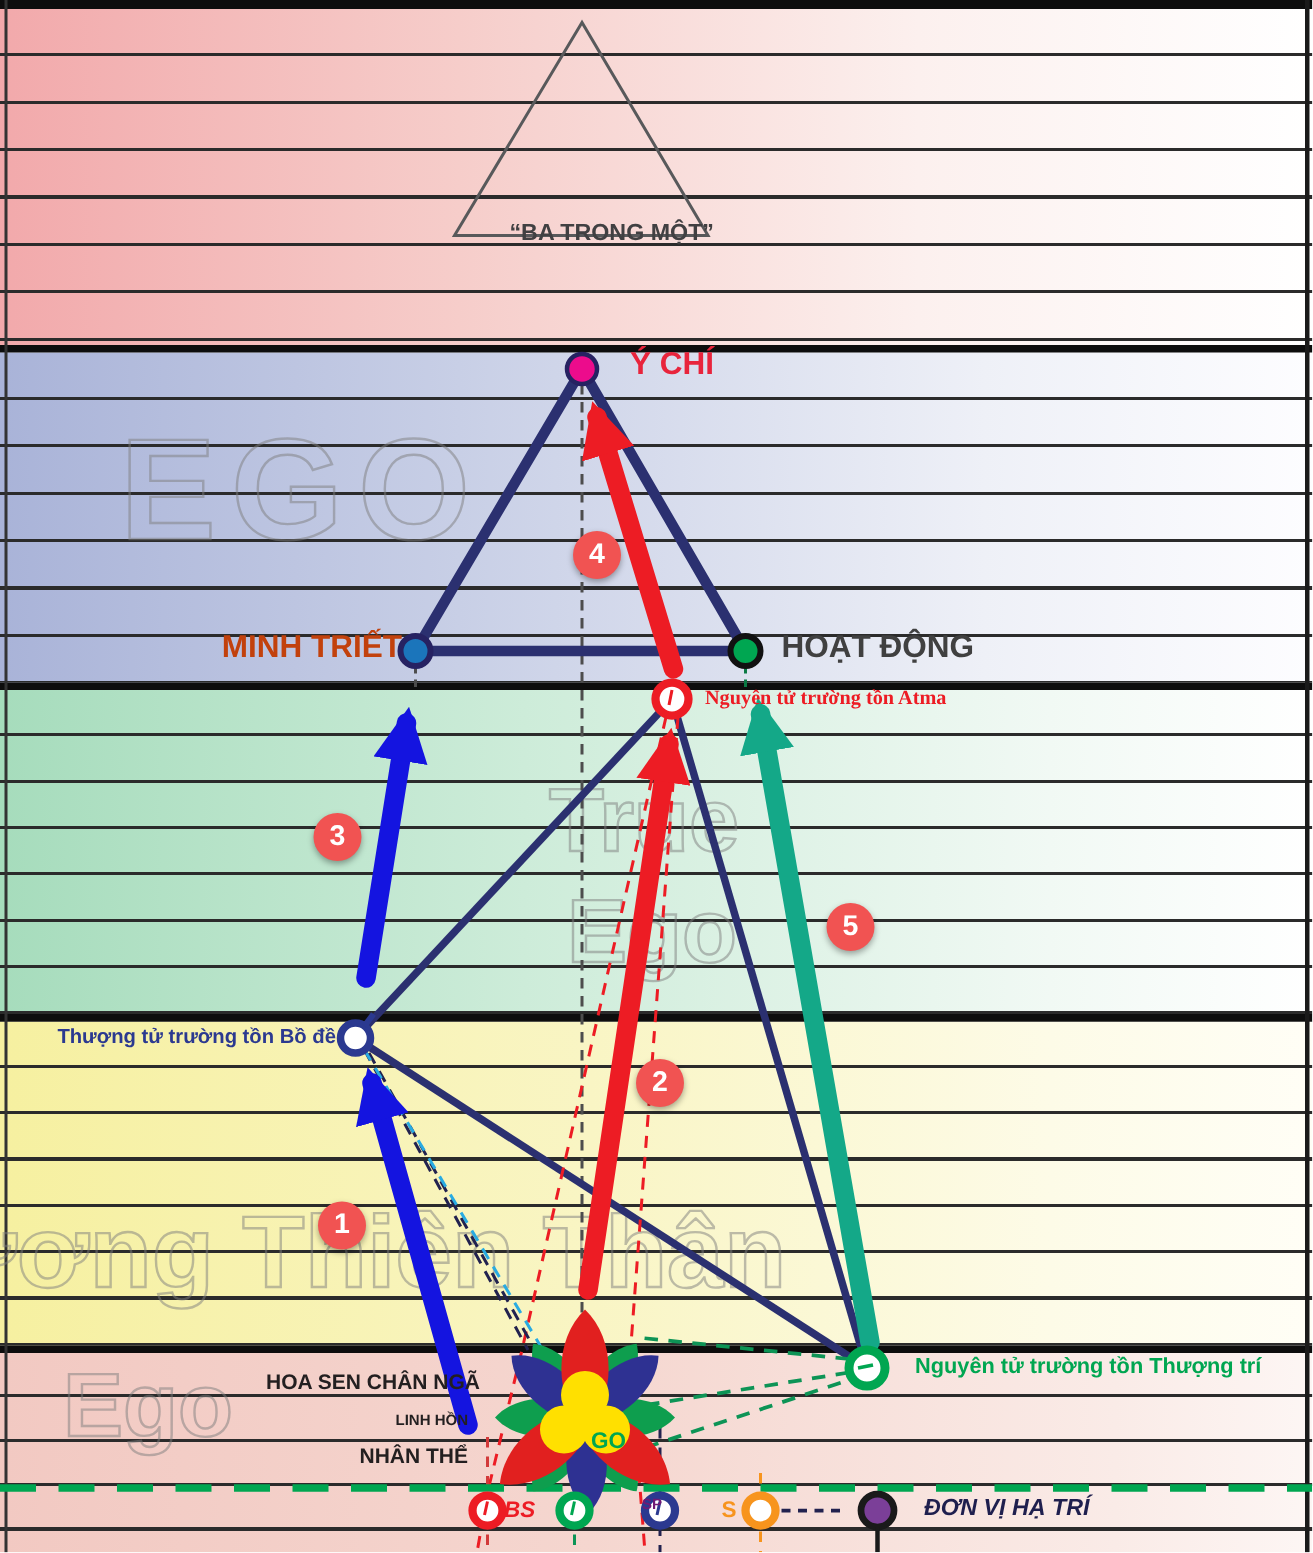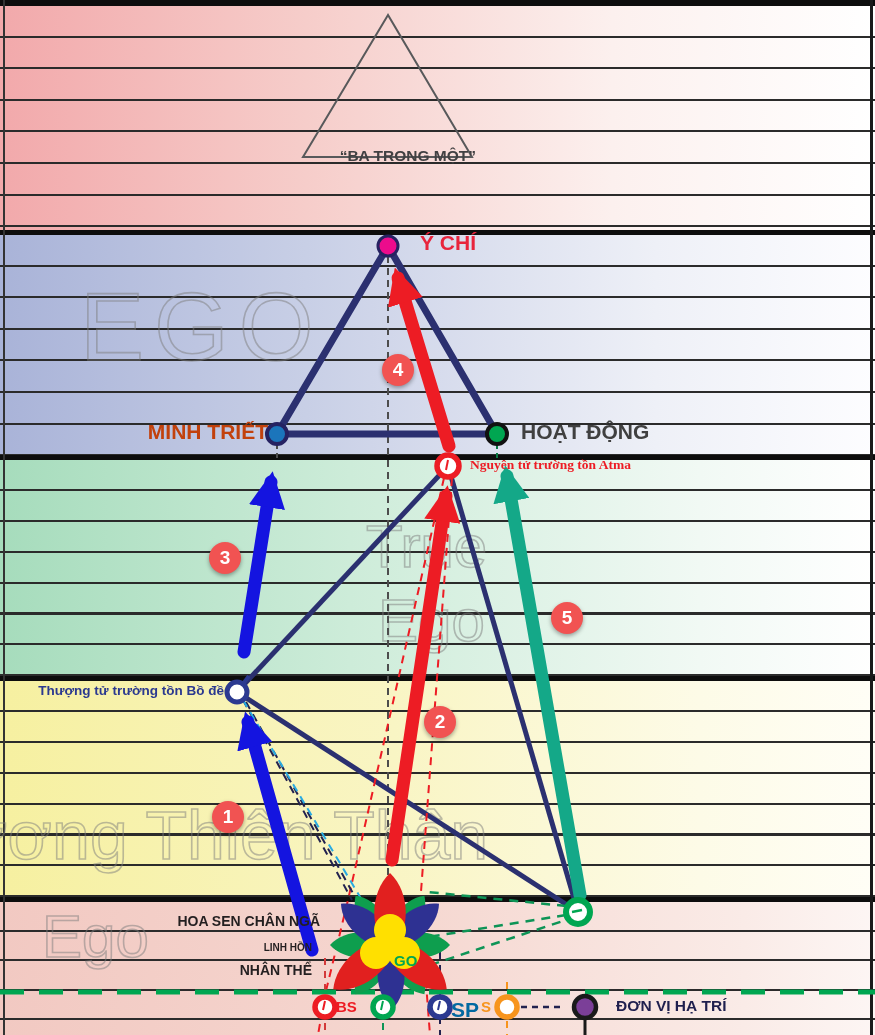--- a/index.html
+++ b/index.html
@@ -21,21 +21,21 @@
       linear-gradient(to right,#f6f0a0 0%,#f9f5c4 45%,#fdfbe7 80%,#fffef6 100%);}
   #band5{top:902px;height:133px;background:
       repeating-linear-gradient(to bottom,transparent 0 27.5px,#2b2b2b 27.5px 29.6px),
       linear-gradient(to right,#f2c9c2 0%,#f5d6cf 45%,#faebe7 85%,#fdf6f4 100%);}
   .sep{position:absolute;left:0;width:875px;background:#0d0d0d;}
   #sep0{top:0;height:6px;} #sep1{top:230px;height:5px;} #sep2{top:455px;height:5px;}
   #sep3{top:676px;height:5px;} #sep4{top:897px;height:5px;}
   #rborder{position:absolute;top:0;right:2px;width:3px;height:1035px;background:#1a1a1a;}
   #lborder{position:absolute;top:0;left:3px;width:2px;height:1035px;background:#333;}
   
-  .wm{position:absolute;font-weight:normal;color:transparent;
+  .wm{position:absolute;font-weight:bold;color:transparent;
       -webkit-text-stroke:1.6px rgba(125,125,125,.5);white-space:nowrap;z-index:1;}
   #wm-ego{left:80px;top:272px;font-size:96px;letter-spacing:10px;}
   #wm-true{left:366px;top:512px;font-size:60px;}
   #wm-ego2{left:378px;top:586px;font-size:60px;}
   #wm-thien{left:-38px;top:796px;font-size:68px;}
   #wm-ego3{left:42px;top:902px;font-size:60px;}
   
   #overlay{position:absolute;left:0;top:0;z-index:2;}
   
   .lbl{position:absolute;font-weight:bold;white-space:nowrap;z-index:3;}
@@ -43,25 +43,25 @@
                   font-size:15.5px;color:#414042;font-weight:600;z-index:3;margin-top:14px;}
   #lbl-ychi{left:420px;top:231px;font-size:21px;color:#e8243c;}
   #lbl-minhtriet{right:607px;top:420px;font-size:21px;color:#c2410c;}
   #lbl-hoatdong{left:521px;top:420px;font-size:21px;color:#404040;}
   #lbl-atma{left:470px;top:457px;font-size:13.5px;color:#ed1c24;font-family:Liberation Serif, serif;}
   #lbl-bode{right:651px;top:683px;font-size:13.5px;color:#2b3990;}
   #lbl-thuongtri{left:610px;top:903px;font-size:14.5px;color:#00a651;}
   #lbl-hoasen{right:555px;top:913px;font-size:14px;color:#231f20;}
   #lbl-linhhon{right:563px;top:942px;font-size:10px;color:#231f20;text-align:right;}
   #lbl-nhanthe{right:563px;top:962px;font-size:14px;color:#231f20;}
-  #lbl-bs{left:336px;top:998px;font-size:15px;color:#ed1c24;}
+  #lbl-bs{left:336px;top:998px;font-size:15px;color:#ed1c24;font-style:italic;}
   #lbl-go{left:394px;top:952px;font-size:15px;color:#00a651;}
-  #lbl-sp{left:451px;top:998px;font-size:21px;color:#0369a1;}
+  #lbl-sp{left:428px;top:998px;font-size:10px;color:#701a75;}
   #lbl-s{left:481px;top:998px;font-size:15px;color:#f7941d;}
-  #lbl-hatri{left:616px;top:997px;font-size:15.5px;color:#1f1f4e;}
+  #lbl-hatri{left:616px;top:997px;font-size:15.5px;color:#1f1f4e;font-style:italic;}
   
   .badge{position:absolute;width:32px;height:32px;border-radius:50%;
          background:#f15352;color:#fff;font-weight:bold;font-size:19px;
          display:flex;align-items:center;justify-content:center;z-index:4;
          box-shadow:0 2px 4px rgba(0,0,0,.35);}
   #badge1{left:212px;top:801px;} #badge2{left:424px;top:706px;}
   #badge3{left:209px;top:542px;} #badge4{left:382px;top:354px;}
   #badge5{left:551px;top:602px;}
 </style>
 </head>
@@ -199,20 +199,21 @@
       <line x1="585" y1="1018" x2="585" y2="1035" stroke="#1a1a1a" stroke-width="3"></line>
     </g>
   </svg>
 
   <div class="lbl" id="lbl-batrongmot">“BA TRONG MỘT”</div>
   <div class="lbl" id="lbl-ychi">Ý CHÍ</div>
   <div class="lbl" id="lbl-minhtriet">MINH TRIẾT</div>
   <div class="lbl" id="lbl-hoatdong">HOẠT ĐỘNG</div>
   <div class="lbl" id="lbl-atma">Nguyên tử trường tồn Atma</div>
   <div class="lbl" id="lbl-bode">Thượng tử trường tồn Bồ đề</div>
+  <div class="lbl" id="lbl-thuongtri">Nguyên tử trường tồn Thượng trí</div>
   <div class="lbl" id="lbl-hoasen">HOA SEN CHÂN NGÃ</div>
   <div class="lbl" id="lbl-linhhon">LINH HỒN</div>
   <div class="lbl" id="lbl-nhanthe">NHÂN THỂ</div>
   <div class="lbl" id="lbl-bs">BS</div>
   <div class="lbl" id="lbl-go">GO</div>
   <div class="lbl" id="lbl-sp">SP</div>
   <div class="lbl" id="lbl-s">S</div>
   <div class="lbl" id="lbl-hatri">ĐƠN VỊ HẠ TRÍ</div>
 
   <div class="badge" id="badge1">1</div>

